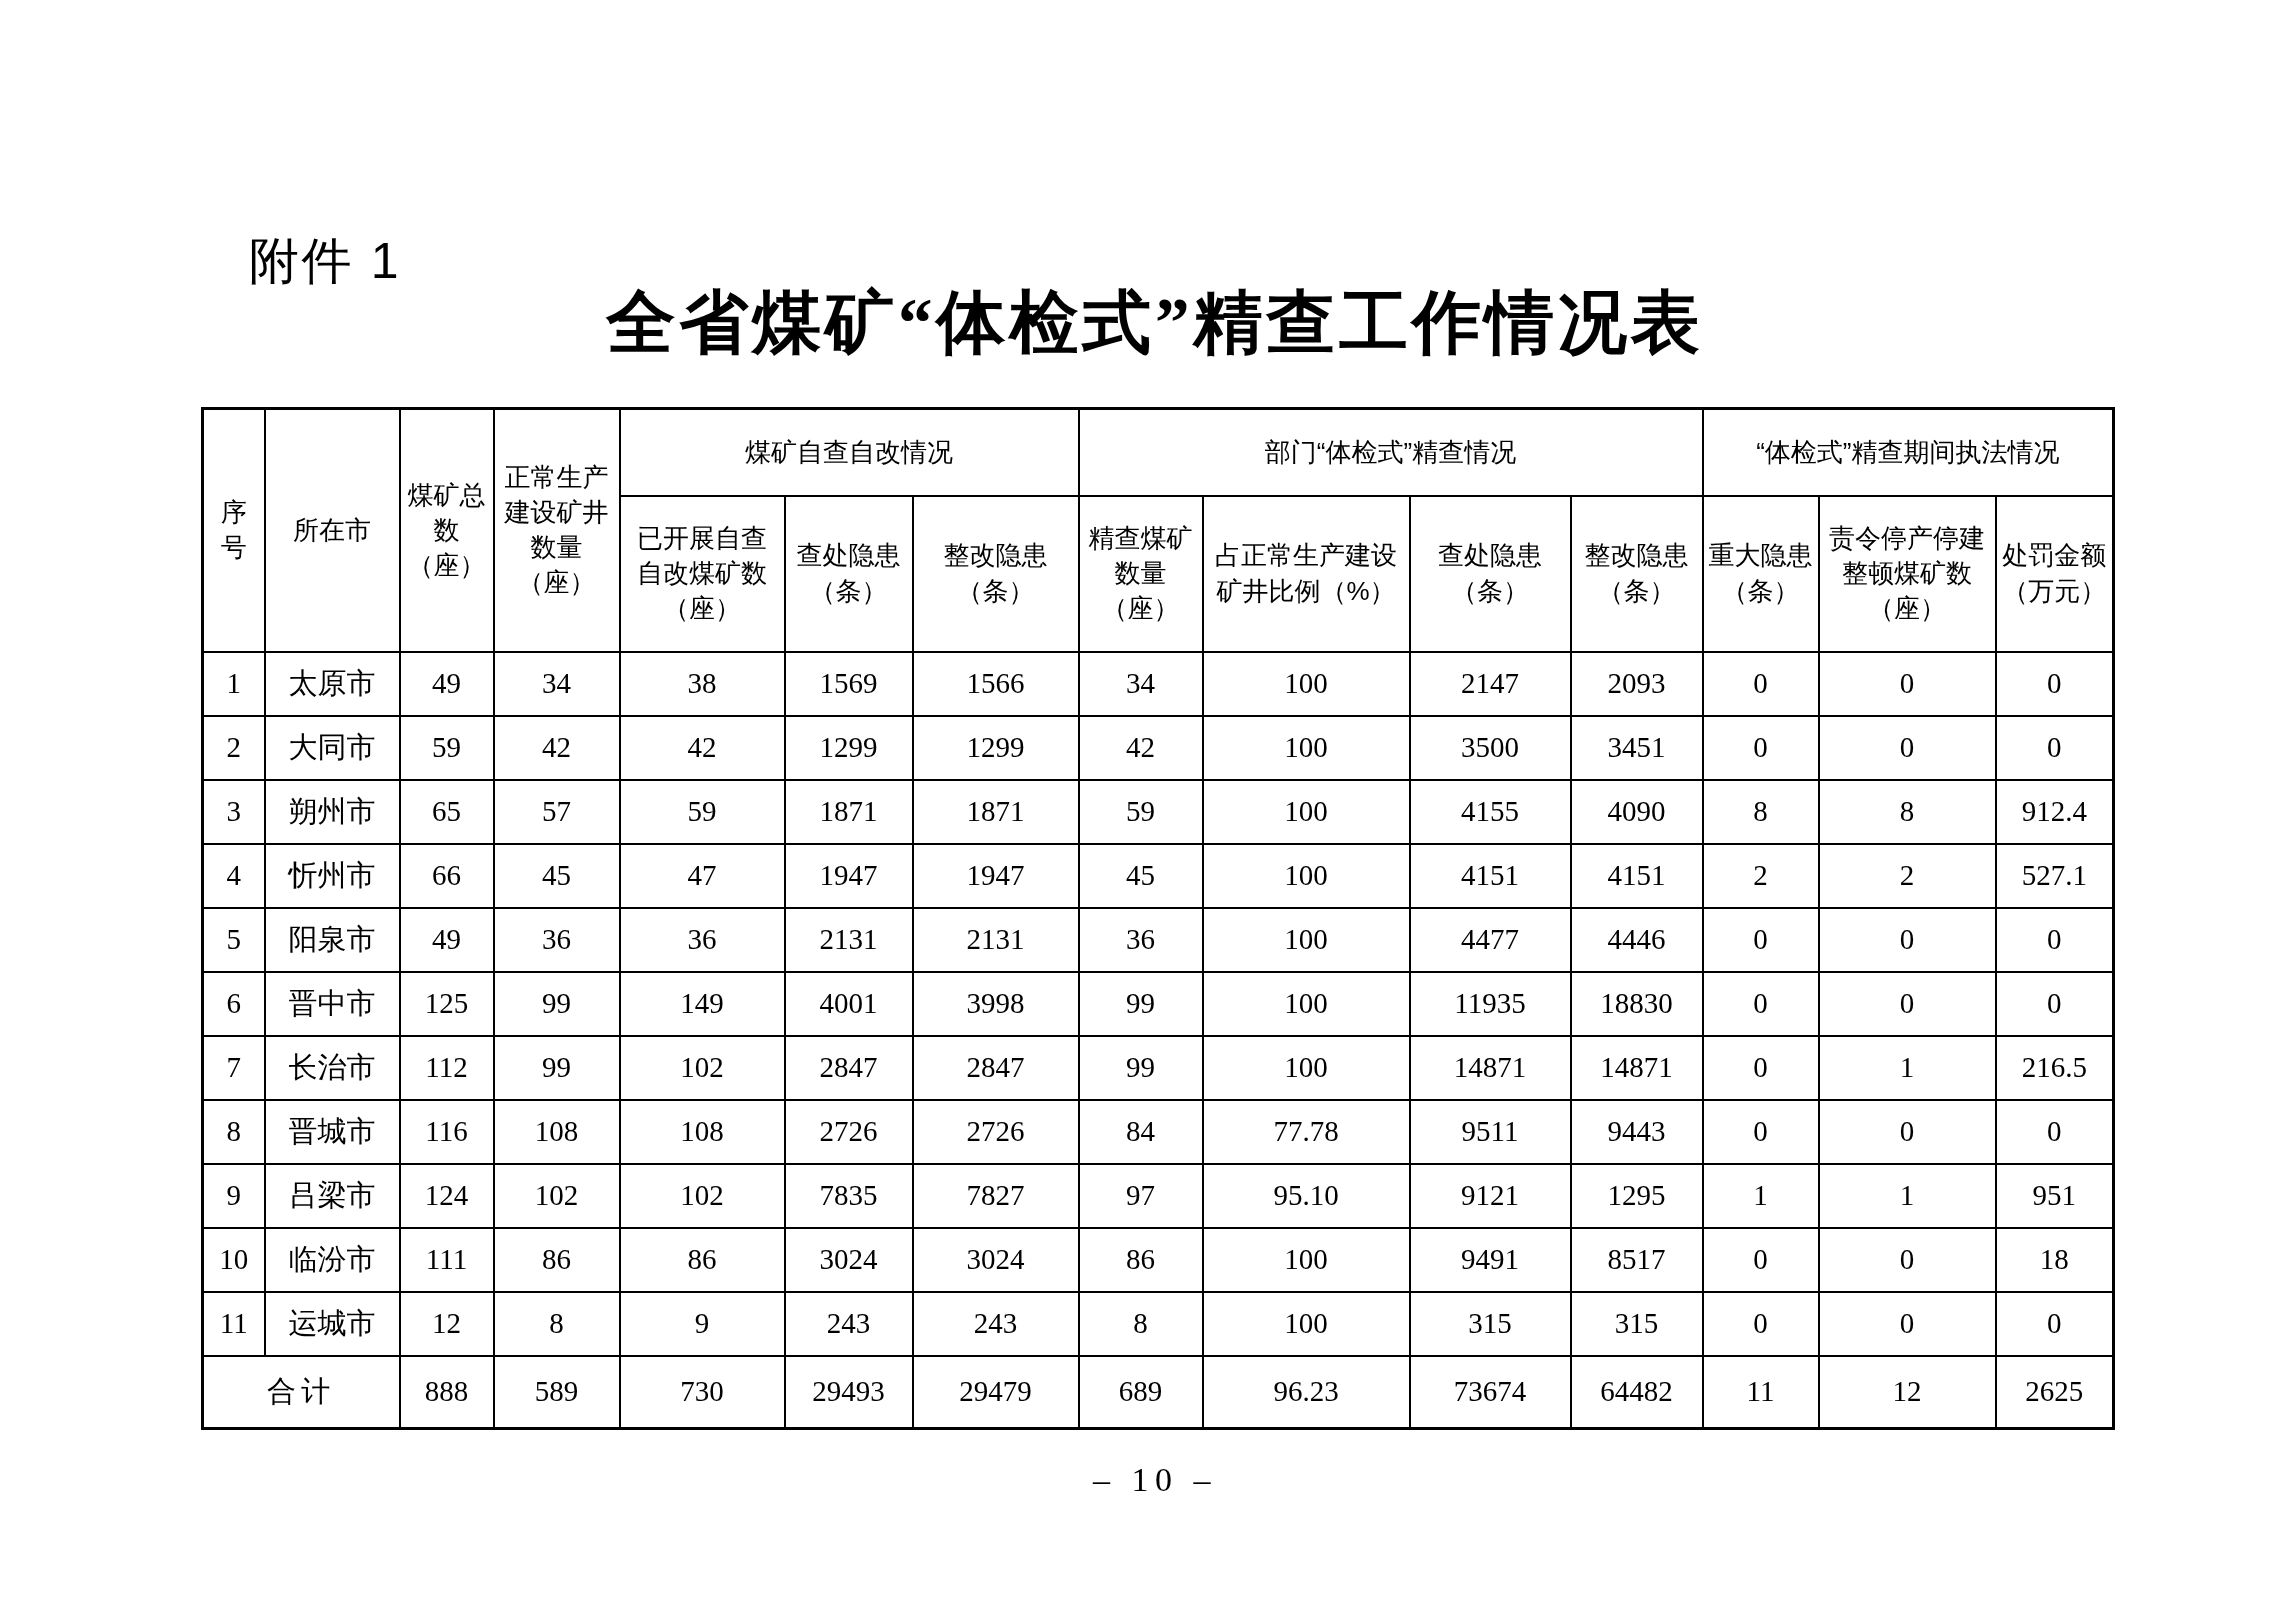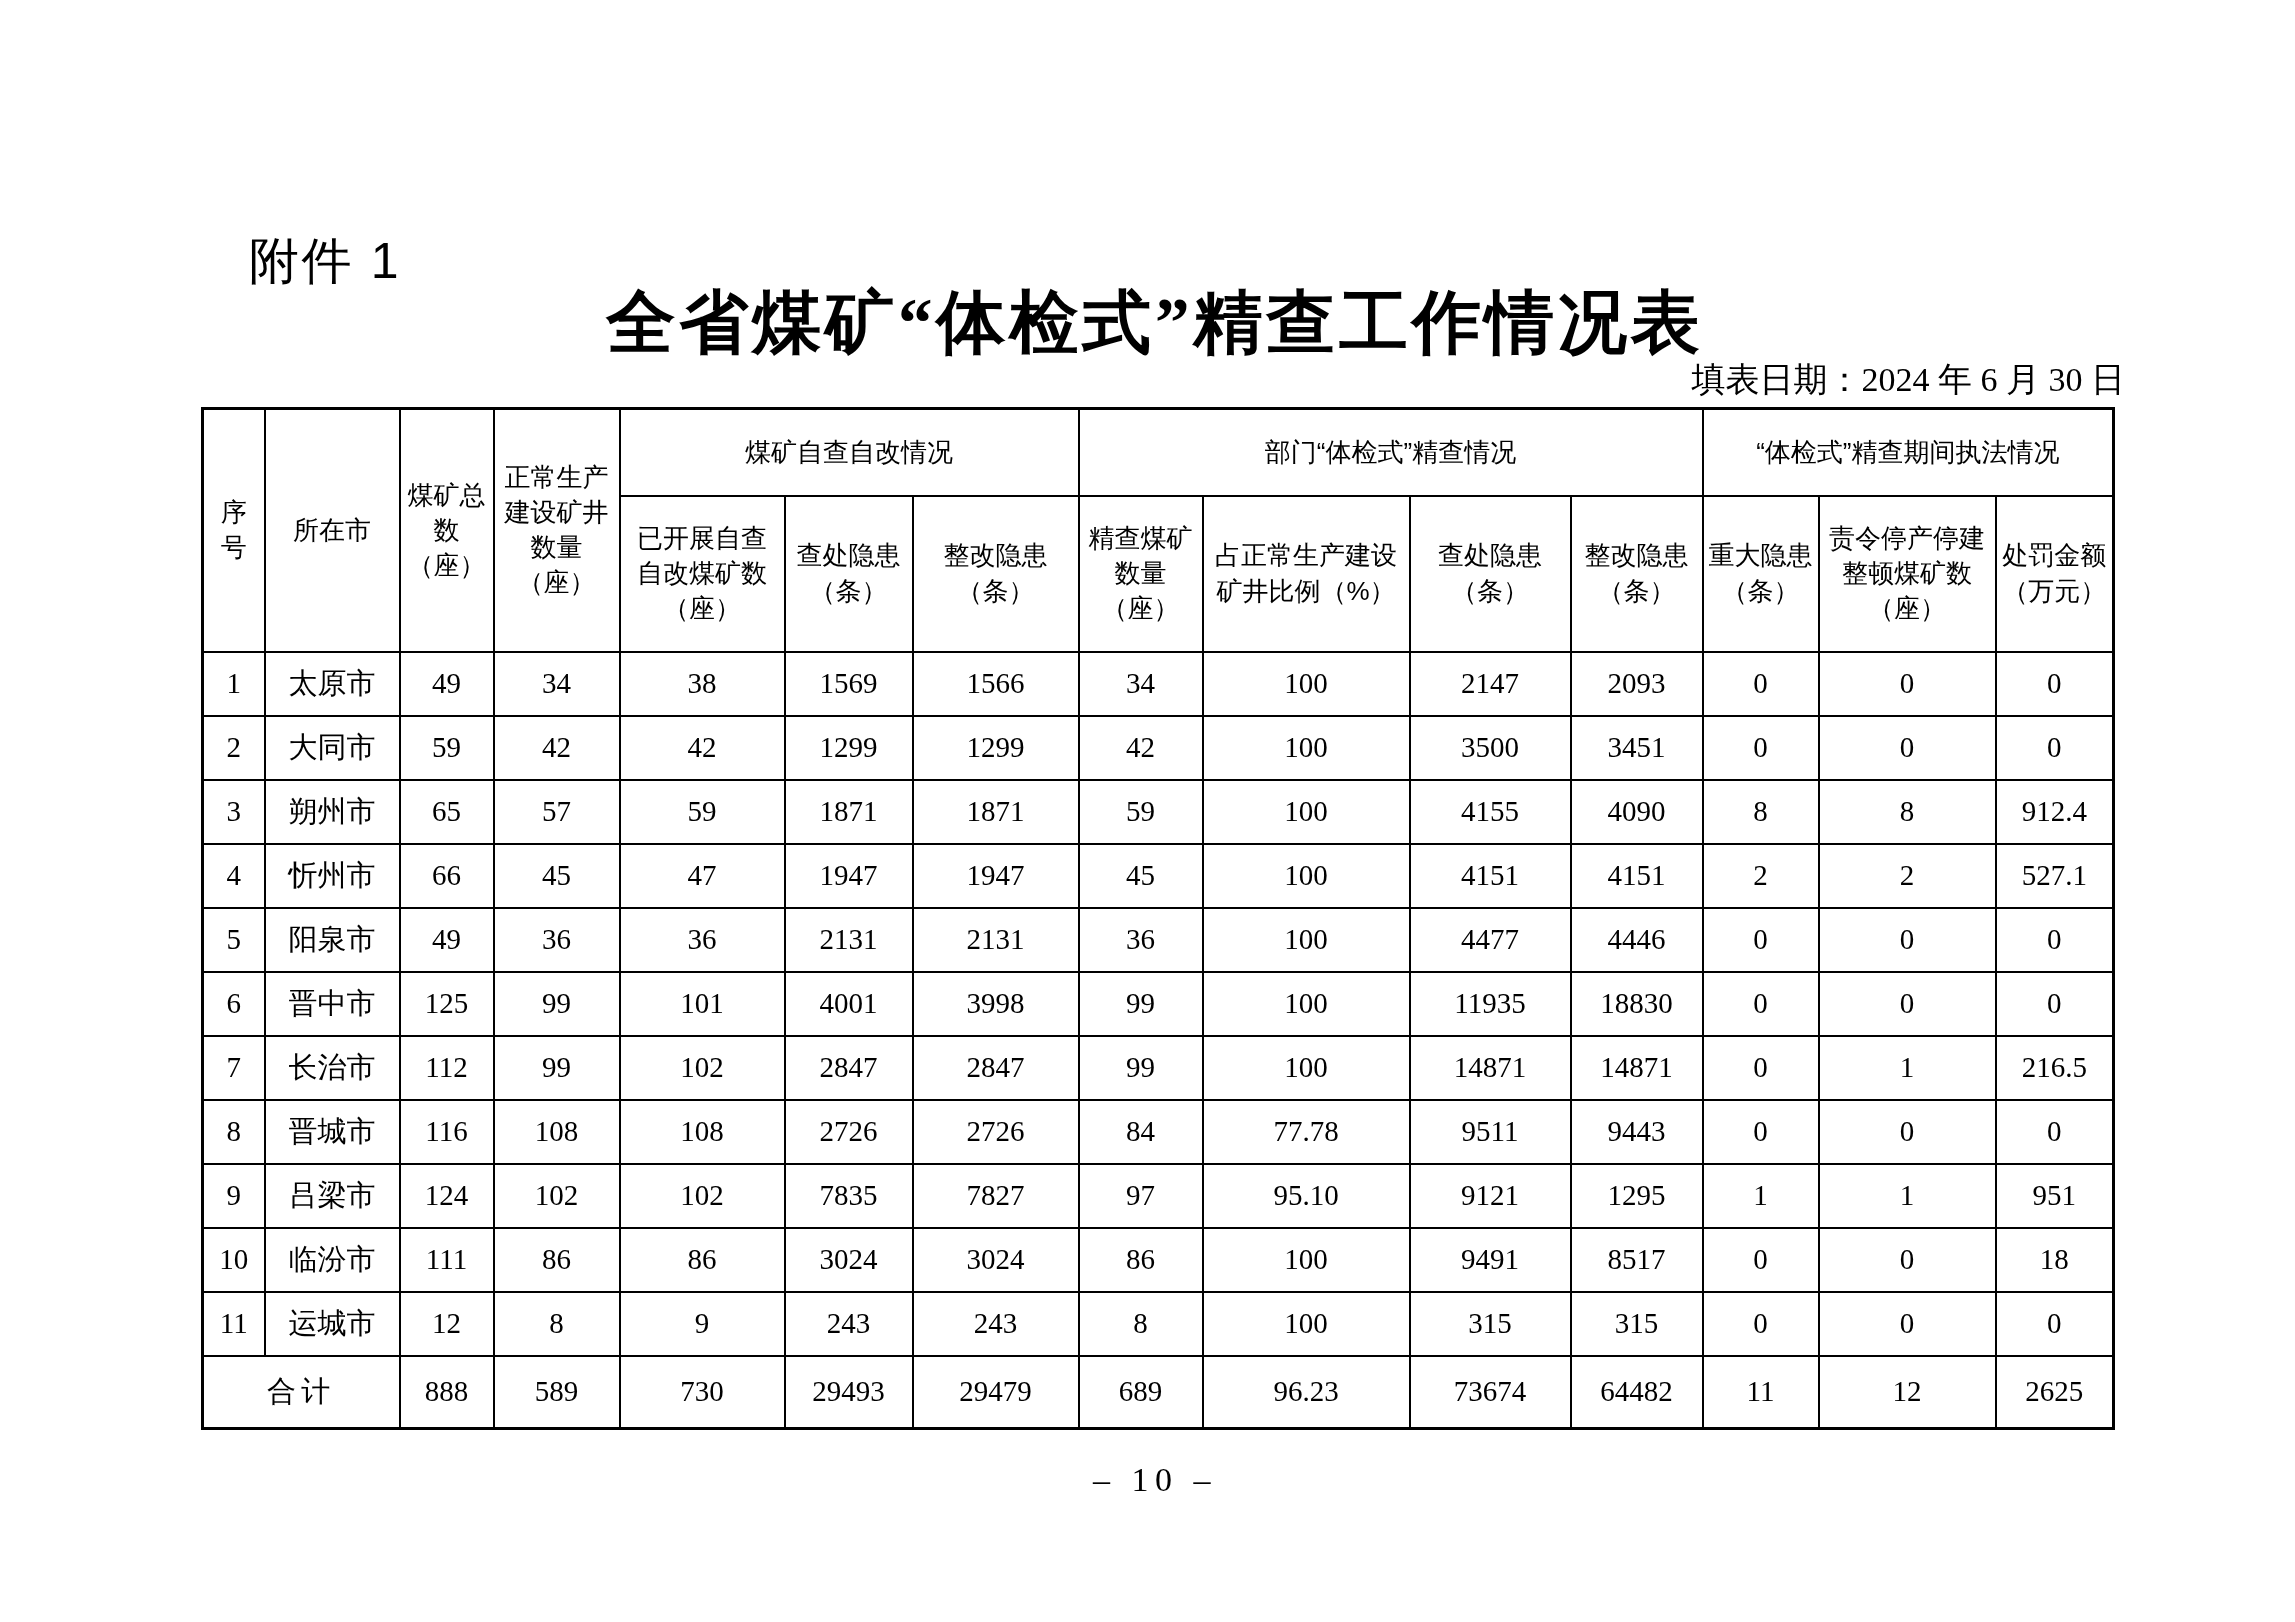--- a/index.html
+++ b/index.html
@@ -85,21 +85,20 @@
 </style>
 </head>
 <body>
 
 <div id="page">
 
   <div class="attachment">附件 1</div>
 
   <div class="doc-title">全省煤矿“体检式”精查工作情况表</div>
 
-  <div class="date-line">填表日期：2024 年 6 月 30 日</div>
 
   <div class="table-wrap">
     <table class="report">
       <colgroup>
         <col style="width:62px">
           <col style="width:135px">
           <col style="width:94px">
         <col style="width:126px">
           <col style="width:165px">
           <col style="width:128px">
@@ -214,21 +213,21 @@
             <td>4446</td>
             <td>0</td>
             <td>0</td>
             <td>0</td>
           </tr>
           <tr>
             <td>6</td>
             <td>晋中市</td>
             <td>125</td>
             <td>99</td>
-            <td>101</td>
+            <td>149</td>
             <td>4001</td>
             <td>3998</td>
             <td>99</td>
             <td>100</td>
             <td>11935</td>
             <td>18830</td>
             <td>0</td>
             <td>0</td>
             <td>0</td>
           </tr>

